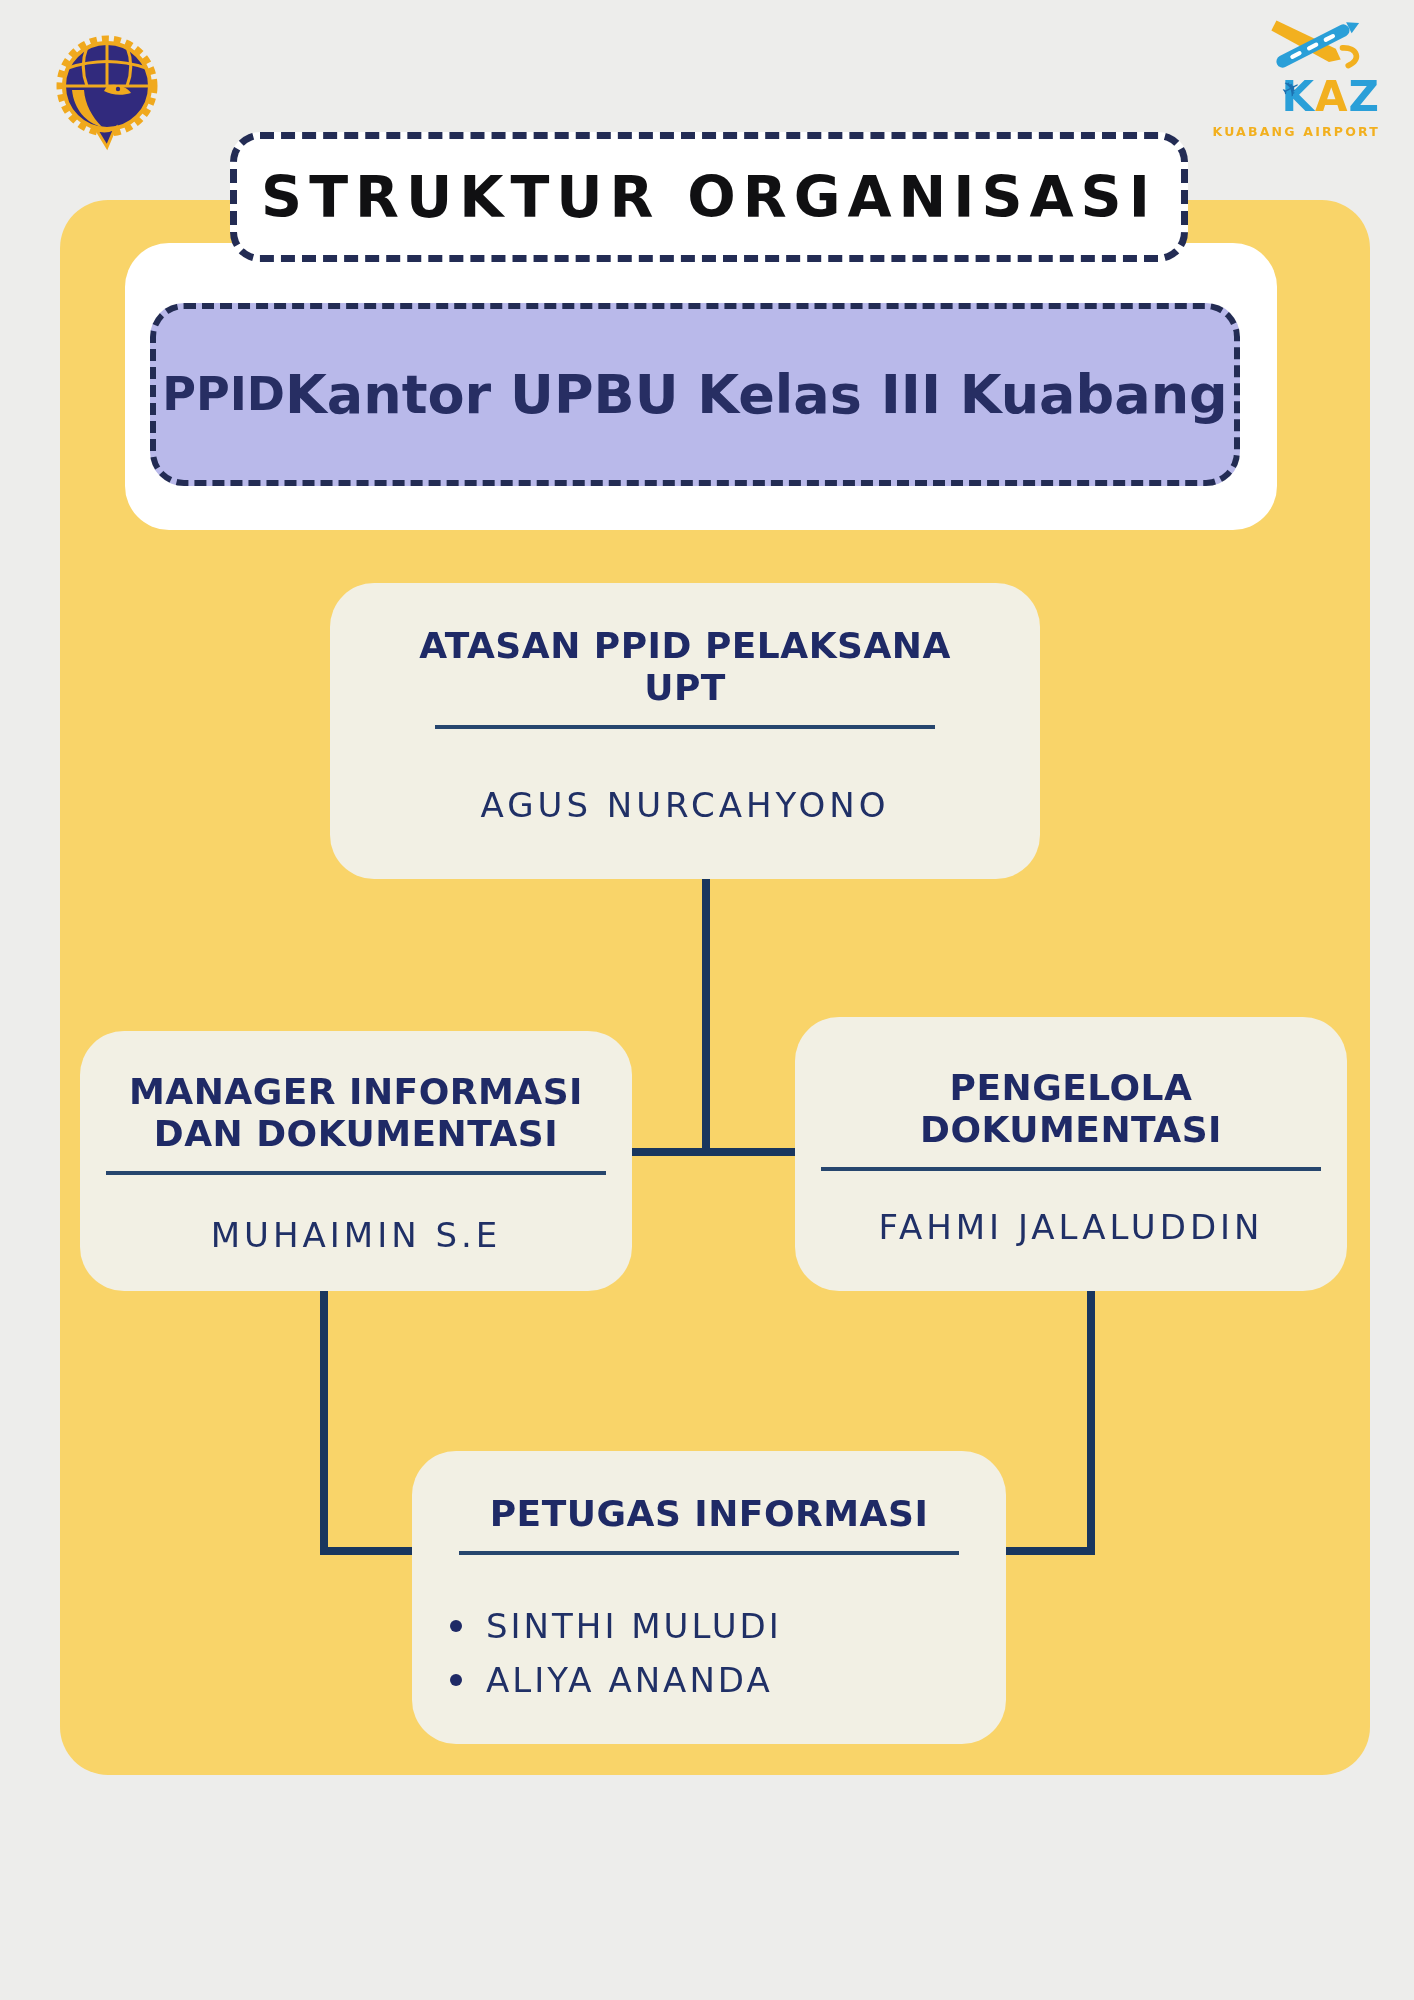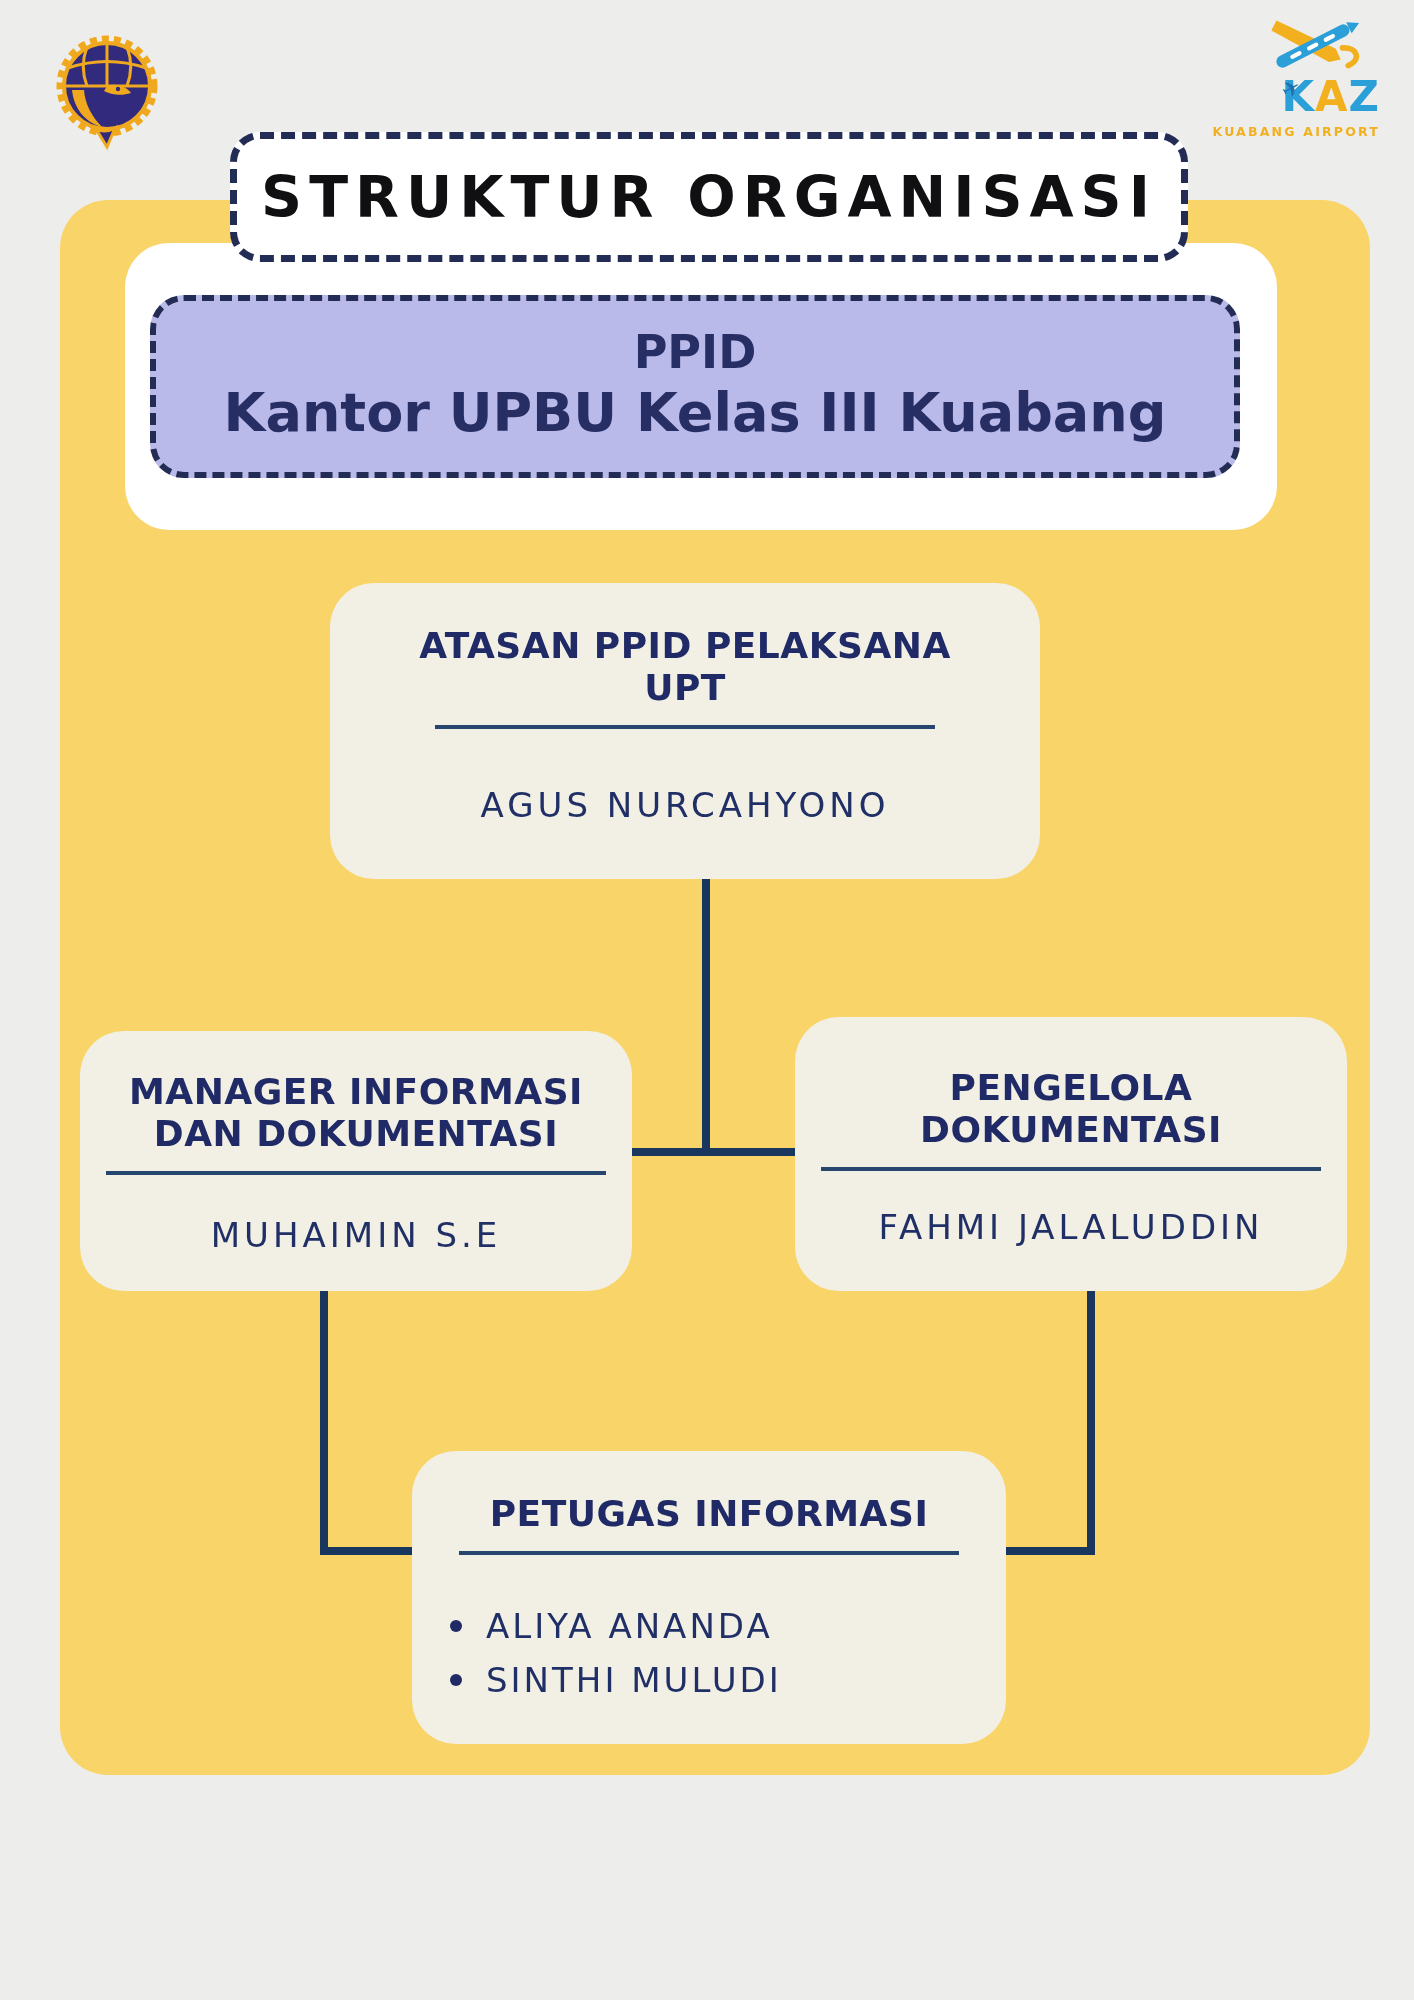--- a/index.html
+++ b/index.html
@@ -25,23 +25,23 @@
   .white-panel{left:125px; top:243px; width:1152px; height:287px; border-radius:44px;
         background:var(--white); z-index:2;}
 
   
   .title-box{left:230px; top:132px; width:958px; height:130px; z-index:6;
         background:var(--white); border:7px dashed var(--ink); border-radius:30px;
         display:flex; align-items:center; justify-content:center;}
   .title-box .t{font-size:57px; font-weight:800; letter-spacing:7px; color:var(--title); white-space:nowrap;}
 
   
-  .header-box{left:150px; top:295px; width:1090px; height:183px; z-index:6;
+  .header-box{left:150px; top:303px; width:1090px; height:183px; z-index:6;
         background:var(--lavender); border:6px dashed var(--ink); border-radius:34px;
-        display:flex; flex-direction:column; align-items:center; justify-content:center;}
+        display:flex; align-items:center; justify-content:center;}
   .header-box .l1{font-size:46px; font-weight:700; color:#272e63; line-height:1.15;}
   .header-box .l2{font-size:54px; font-weight:700; color:#272e63; line-height:1.25; white-space:nowrap;}
 
   
   .node{background:var(--cream); border-radius:44px; z-index:4;}
   .node-atasan   {left:330px; top:583px;  width:710px; height:296px; padding-top:42px;}
   .node-manager  {left:80px;  top:1031px; width:552px; height:260px; padding-top:40px;}
   .node-pengelola{left:795px; top:1017px; width:552px; height:274px; padding-top:50px;}
   .node-petugas  {left:412px; top:1451px; width:594px; height:293px; padding-top:42px;}
 
@@ -165,22 +165,22 @@
     <div class="node-underline"></div>
     <div class="node-name">FAHMI JALALUDDIN</div>
   </div>
 
   <div class="abs node node-petugas">
     <div class="node-title">PETUGAS INFORMASI</div>
     <div class="node-underline"></div>
     <ul class="members">
       <li>
         <span class="dot"></span>
-        <span>ALIYA ANANDA</span>
+        <span>SINTHI MULUDI</span>
       </li>
       <li>
         <span class="dot"></span>
-        <span>SINTHI MULUDI</span>
+        <span>ALIYA ANANDA</span>
       </li>
     </ul>
   </div>
 
 </div>
 
 </body></html>

